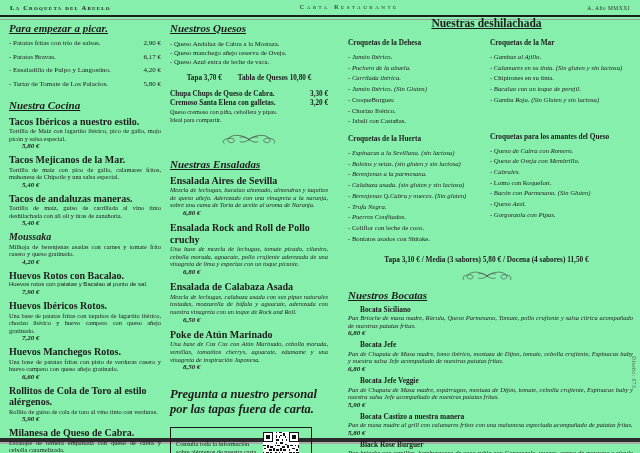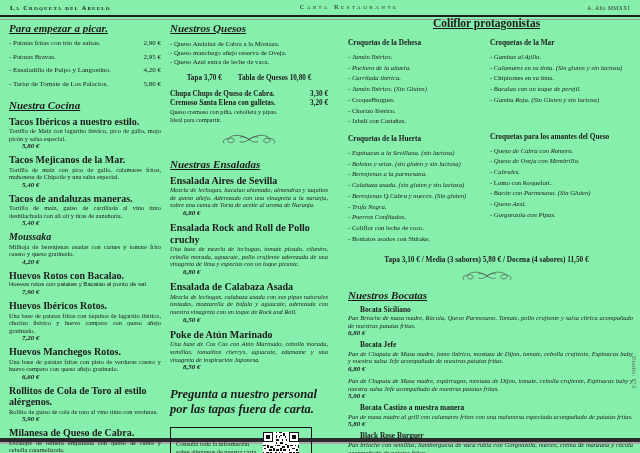--- a/index.html
+++ b/index.html
@@ -71,21 +71,21 @@
   <div class="col-left">
     <h2 class="h-script">Para empezar a picar.</h2>
     <div>
 
     <div class="starter-row">
           <span class="n">- Patatas fritas con trío de salsas.</span>
           <span class="p">2,90 €</span>
         </div>
         <div class="starter-row">
           <span class="n">- Patatas Bravas.</span>
-          <span class="p">2,95 €</span>
+          <span class="p">6,17 €</span>
         </div>
         <div class="starter-row">
           <span class="n">- Ensaladilla de Pulpo y Langostino.</span>
           <span class="p">4,20 €</span>
         </div>
         <div class="starter-row">
           <span class="n">- Tartar de Tomate de Los Palacios.</span>
           <span class="p">5,80 €</span>
         </div>
       </div>
@@ -229,21 +229,21 @@
               <rect x="20" y="2" width="3" height="3"></rect>
               <rect x="2" y="20" width="3" height="3"></rect>
             <path d="M9 0h1v1H9zM11 0h2v1h-2zM14 1h1v2h-1zM9 2h1v2H9zM11 3h1v1h-1zM12 2h1v1h-1zM15 3h1v1h-1zM9 5h2v1H9zM13 5h1v1h-1zM16 5h1v1h-1zM9 7h1v1H9zM12 7h2v1h-2zM15 8h2v1h-2zM0 9h2v1H0zM3 9h1v2H3zM5 10h2v1H5zM8 9h1v1H8zM10 9h2v1h-2zM13 10h2v1h-2zM17 9h1v2h-1zM19 9h2v1h-2zM22 9h1v1h-1zM24 9h1v2h-1zM1 11h1v1H1zM4 12h2v1H4zM7 11h1v2H7zM9 12h2v1H9zM12 11h1v2h-1zM14 12h2v1h-2zM18 12h1v1h-1zM20 11h2v1h-2zM23 12h1v1h-1zM0 14h1v1H0zM2 14h2v1H2zM5 14h1v1H5zM8 14h2v1H8zM11 14h1v2h-1zM13 14h1v1h-1zM15 15h2v1h-2zM18 14h2v1h-2zM21 14h1v1h-1zM23 14h2v1h-2zM9 16h1v2H9zM12 17h2v1h-2zM15 17h1v1h-1zM17 16h1v2h-1zM19 17h2v1h-2zM22 16h1v1h-1zM24 17h1v2h-1zM9 19h2v1H9zM13 19h1v2h-1zM16 19h1v1h-1zM18 20h2v1h-2zM21 19h1v2h-1zM23 20h1v1h-1zM8 21h1v2H8zM10 22h2v1h-2zM14 22h2v1h-2zM17 22h1v2h-1zM20 23h2v1h-2zM12 24h1v1h-1zM15 24h1v1h-1zM23 23h2v1h-2z"></path>
           </g>
         </svg>
       </span>
     </div>
   </div>
 
   <div class="col-right">
-    <h2 class="h-proto">Coliflor protagonistas</h2>
+    <h2 class="h-proto">Nuestras deshilachada</h2>
 
     <div class="proto-cols">
       <div class="proto-colA">
         <div class="croq-group">
           <div class="croq-title">Croquetas de la Dehesa</div>
           <div>
 
           <div class="croq-item">- Jamón Ibérico.</div>
               <div class="croq-item">- Puchero de la abuela.</div>
               <div class="croq-item">- Carrilada ibérica.</div>
@@ -316,20 +316,21 @@
           <div class="dish-name">Bocata Siciliano</div>
           <div class="dish-desc">Pan Brioche de masa madre, Rúcula, Queso Parmesano, Tomate, pollo crujiente y salsa cítrica acompañado de nuestras patatas fritas.</div>
           <div class="dish-price">6,80 €</div>
         </div>
         <div class="dish">
           <div class="dish-name">Bocata Jefe</div>
           <div class="dish-desc">Pan de Chapata de Masa madre, lomo ibérico, mostaza de Dijon, tomate, cebolla crujiente, Espinacas baby y nuestra salsa Jefe acompañado de nuestras patatas fritas.</div>
           <div class="dish-price">6,80 €</div>
         </div>
         <div class="dish">
+          <div class="dish-name">Bocata Jefe Veggie</div>
           <div class="dish-desc">Pan de Chapata de Masa madre, espárragos, mostaza de Dijon, tomate, cebolla crujiente, Espinacas baby y nuestra salsa Jefe acompañado de nuestras patatas fritas.</div>
           <div class="dish-price">5,90 €</div>
         </div>
         <div class="dish">
           <div class="dish-name">Bocata Castizo a nuestra manera</div>
           <div class="dish-desc">Pan de masa madre al grill con calamares fritos con una mahonesa especiada acompañado de patatas fritas.</div>
           <div class="dish-price">5,80 €</div>
         </div>
         <div class="dish">
           <div class="dish-name">Black Rose Burguer</div>

